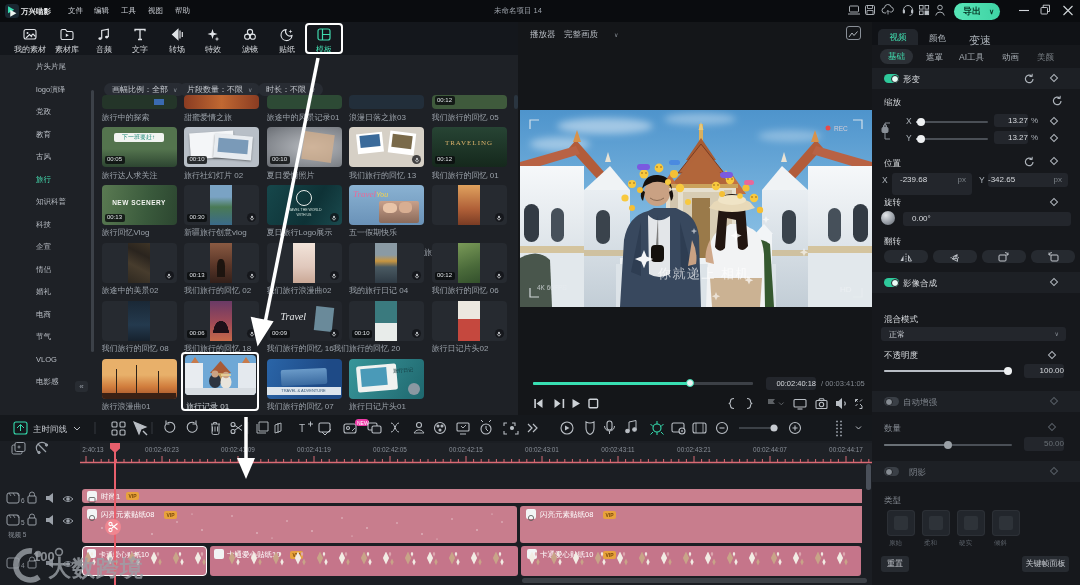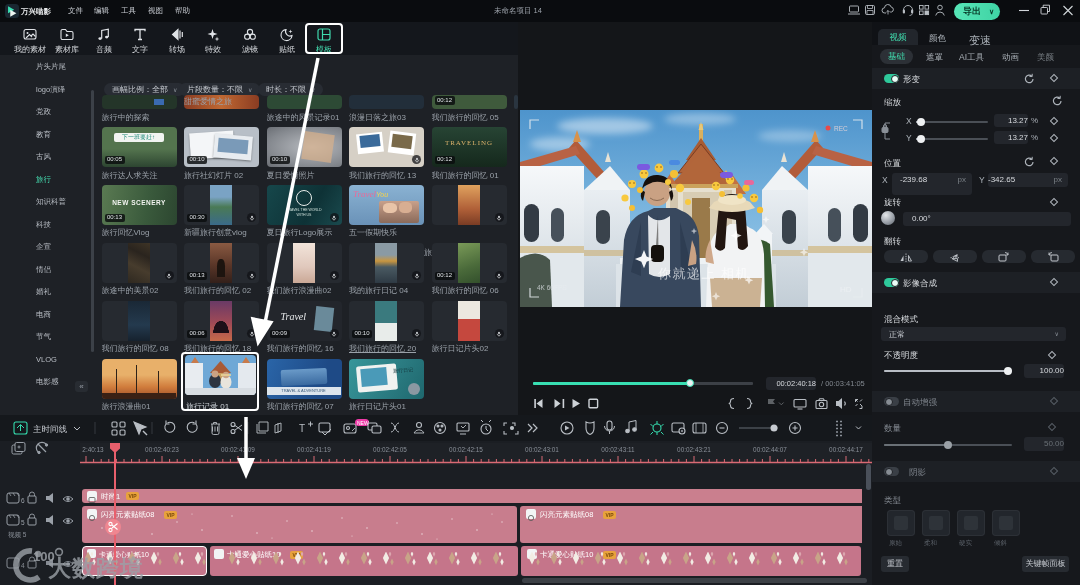--- a/index.html
+++ b/index.html
@@ -222,21 +222,21 @@
         <div style="position:absolute;left:52px;top:4px;width:10px;height:6px;background:#3a6ab0;"></div>
       </div>
 <div class="thumb" style="left:184px;top:95px;height:14px;background:linear-gradient(90deg,#8a3c22,#c06832,#8a3c22);"></div>
 <div class="thumb" style="left:266.5px;top:95px;height:14px;background:#2d4a35;"></div>
 <div class="thumb" style="left:349px;top:95px;height:14px;background:#222e3a;"></div>
 <div class="thumb" style="left:431.5px;top:95px;height:14px;background:#3f5a3c;">
         <div class="badge" style="bottom:auto;top:1px;">00:12</div>
       </div>
 <div class="thumb" style="left:514px;top:95px;width:4px;height:14px;background:#2a3540;"></div>
 <div class="tlabel" style="left:101.5px;top:112px;">旅行中的探索</div>
-<div class="tlabel" style="left:184px;top:96px;font-family:Liberation Mono, monospace;">甜蜜爱情之旅</div>
+<div class="tlabel" style="left:184px;top:112px;font-family:Liberation Mono, monospace;">甜蜜爱情之旅</div>
 <div class="tlabel" style="left:266.5px;top:112px;">旅途中的风景记录01</div>
 <div class="tlabel" style="left:349px;top:112px;">浪漫日落之旅03</div>
 <div class="tlabel" style="left:431.5px;top:112px;">我们旅行的回忆 05</div>
 
 <div class="thumb" style="left:101.5px;top:127px;background:linear-gradient(#54744e 55%,#2d4531);">
         <div style="position:absolute;left:12px;top:6px;width:50px;height:9px;background:#f2f4f1;border-radius:2px;color:#1e8a78;font-size:6px;line-height:9px;text-align:center;">下一班要赶↑</div>
         <div class="badge">00:05</div>
       </div>
 <div class="thumb" style="left:184px;top:127px;background:#b8bfc7;">
         <div style="position:absolute;left:6px;top:5px;width:44px;height:26px;background:#f4f6f8;transform:rotate(-4deg);box-shadow:0 1px 2px #0006;"></div>
@@ -411,21 +411,21 @@
         <div class="micro">
           <svg width="6" height="6" viewBox="0 0 6 6">
             <rect x="2.2" y="0.8" width="1.6" height="2.6" rx="0.8" fill="#d8dbde"></rect>
             <path d="M1.2 2.8 a1.8 1.8 0 0 0 3.6 0 M3 4.6 V5.6" stroke="#d8dbde" stroke-width="0.6" fill="none"></path>
           </svg>
         </div>
       </div>
 <div class="tlabel" style="left:101.5px;top:343px;">我们旅行的回忆 08</div>
 <div class="tlabel" style="left:184px;top:343px;">我们旅行的回忆 18</div>
 <div class="tlabel" style="left:266.5px;top:343px;">我们旅行的回忆 16</div>
-<div class="tlabel" style="left:349px;top:343px;text-decoration:underline;">我们旅行的回忆 20</div>
+<div class="tlabel" style="left:333px;top:343px;">我们旅行的回忆 20</div>
 <div class="tlabel" style="left:431.5px;top:343px;">旅行日记片头02</div>
 
 <div class="thumb" style="left:101.5px;top:359px;background:linear-gradient(#e8b06a 40%,#d07c3c 70%,#9a4c28);">
         <div class="wm" style="left:14px;top:10px;height:26px;"></div>
         <div class="wm" style="left:34px;top:6px;height:30px;"></div>
         <div class="wm" style="left:56px;top:12px;height:24px;"></div>
         <div style="position:absolute;left:0;bottom:0;width:74px;height:6px;background:#3a2014;"></div>
       </div>
 <div class="thumb" style="left:185px;top:355px;width:71px;height:40px;"><svg width="71" height="40" viewBox="0 0 71 40">
           <rect width="71" height="40" fill="#6fa8d6"></rect>
@@ -452,20 +452,28 @@
         <div style="position:absolute;left:44px;top:8px;color:#13343a;font-size:5px;transform:rotate(-4deg);">旅行日记</div>
         <div style="position:absolute;right:4px;bottom:4px;width:12px;height:12px;border-radius:50%;background:#8a98a2;"></div>
       </div>
 <div class="tlabel" style="left:101.5px;top:401px;">旅行浪漫曲01</div>
 <div class="tlabel" style="left:186px;top:401px;color:#cdd2d8;">旅行记录 01</div>
 <div class="tlabel" style="left:266.5px;top:401px;">我们旅行的回忆 07</div>
 <div class="tlabel" style="left:349px;top:401px;">旅行日记片头01</div>
 </div>
 
 <div id="preview"></div>
+<div id="pvhead">
+<div style="position:absolute;left:12px;top:4px;font-size:8.5px;color:#b9bec5;">播放器</div>
+<div style="position:absolute;left:46px;top:4px;font-size:8.5px;color:#b9bec5;">完整画质</div>
+<div style="position:absolute;left:96px;top:6px;font-size:6px;color:#8a9098;">∨</div>
+<div style="position:absolute;left:328px;top:1px;width:15px;height:14px;border:1px solid #8a9098;border-radius:3px;"><svg width="13" height="12" viewBox="0 0 13 12">
+          <path d="M2 8 L5 4 L7 6.5 L10.5 2.5" stroke="#aeb4ba" stroke-width="1" fill="none"></path>
+        </svg></div>
+</div>
 <div id="video"><svg width="352" height="197" viewBox="0 0 352 197">
 <defs>
 <linearGradient id="sky" x1="0" y1="0" x2="0" y2="1">
             <stop offset="0" stop-color="#4e94cc"></stop>
             <stop offset="0.55" stop-color="#7fb8e0"></stop>
             <stop offset="1" stop-color="#a6cfe9"></stop>
           </linearGradient>
 <linearGradient id="wwall" x1="0" y1="0" x2="0" y2="1">
             <stop offset="0" stop-color="#f6f8fa"></stop>
             <stop offset="1" stop-color="#ccd6dd"></stop>

